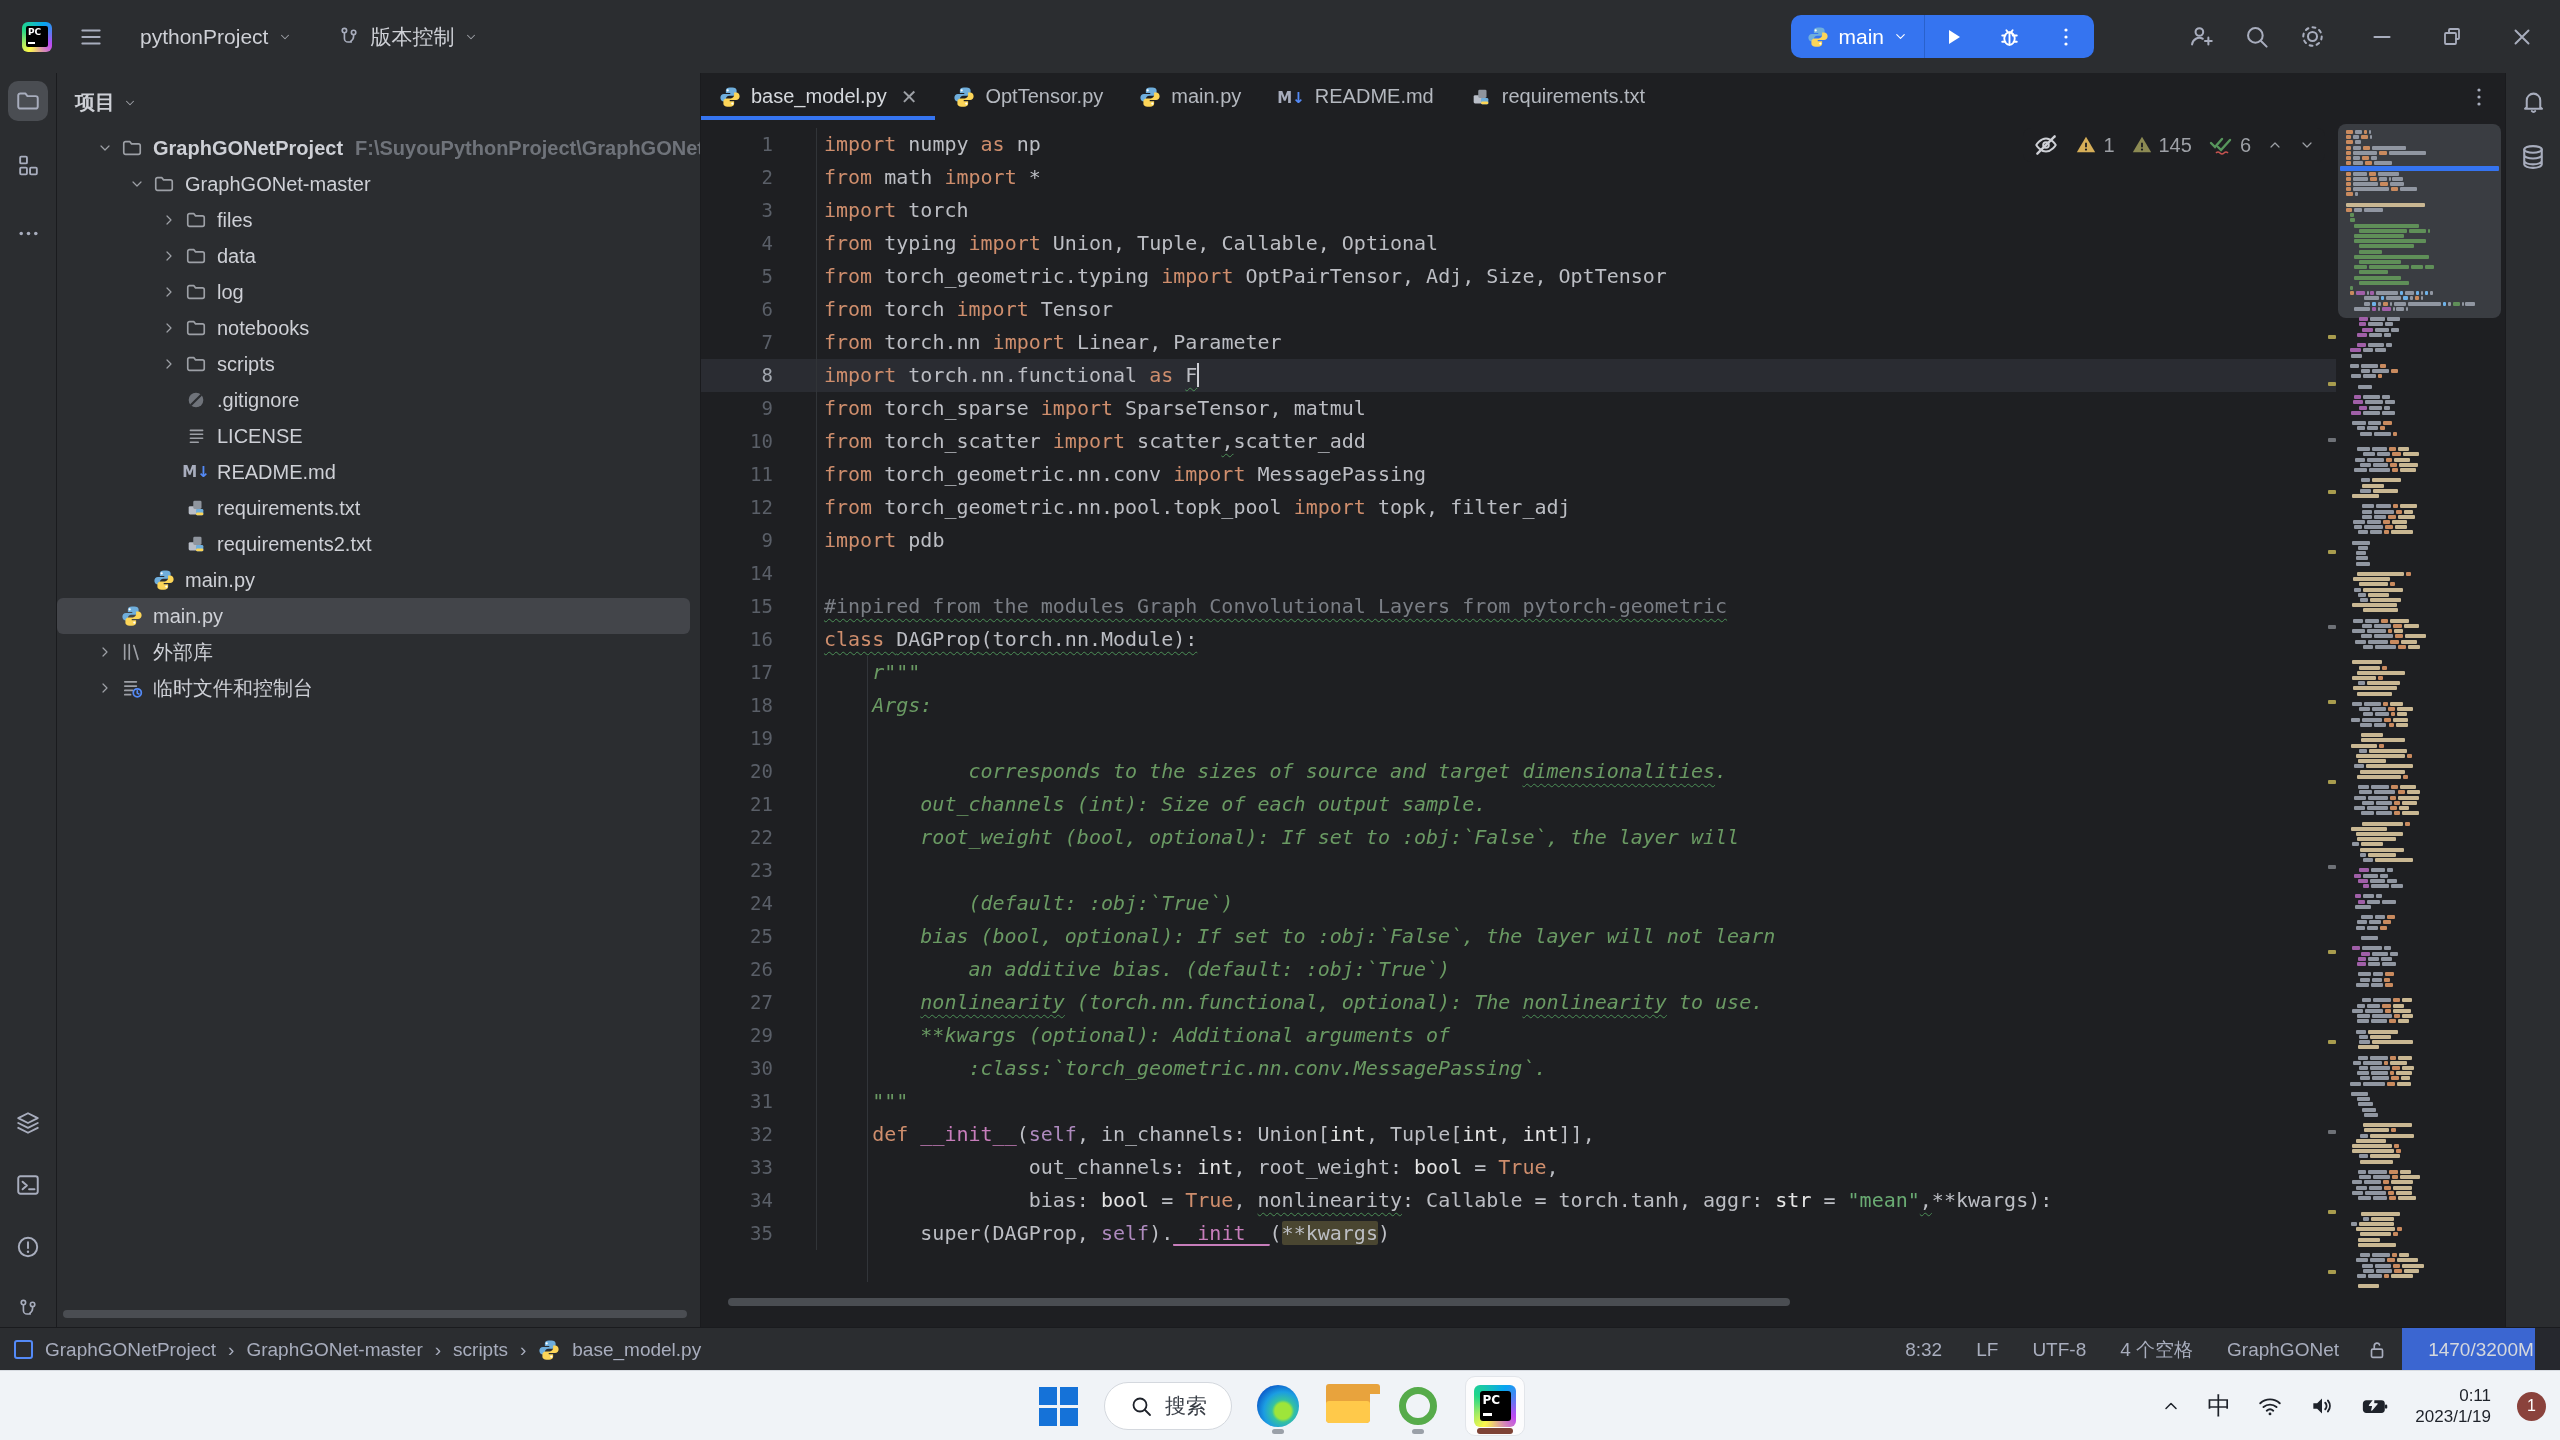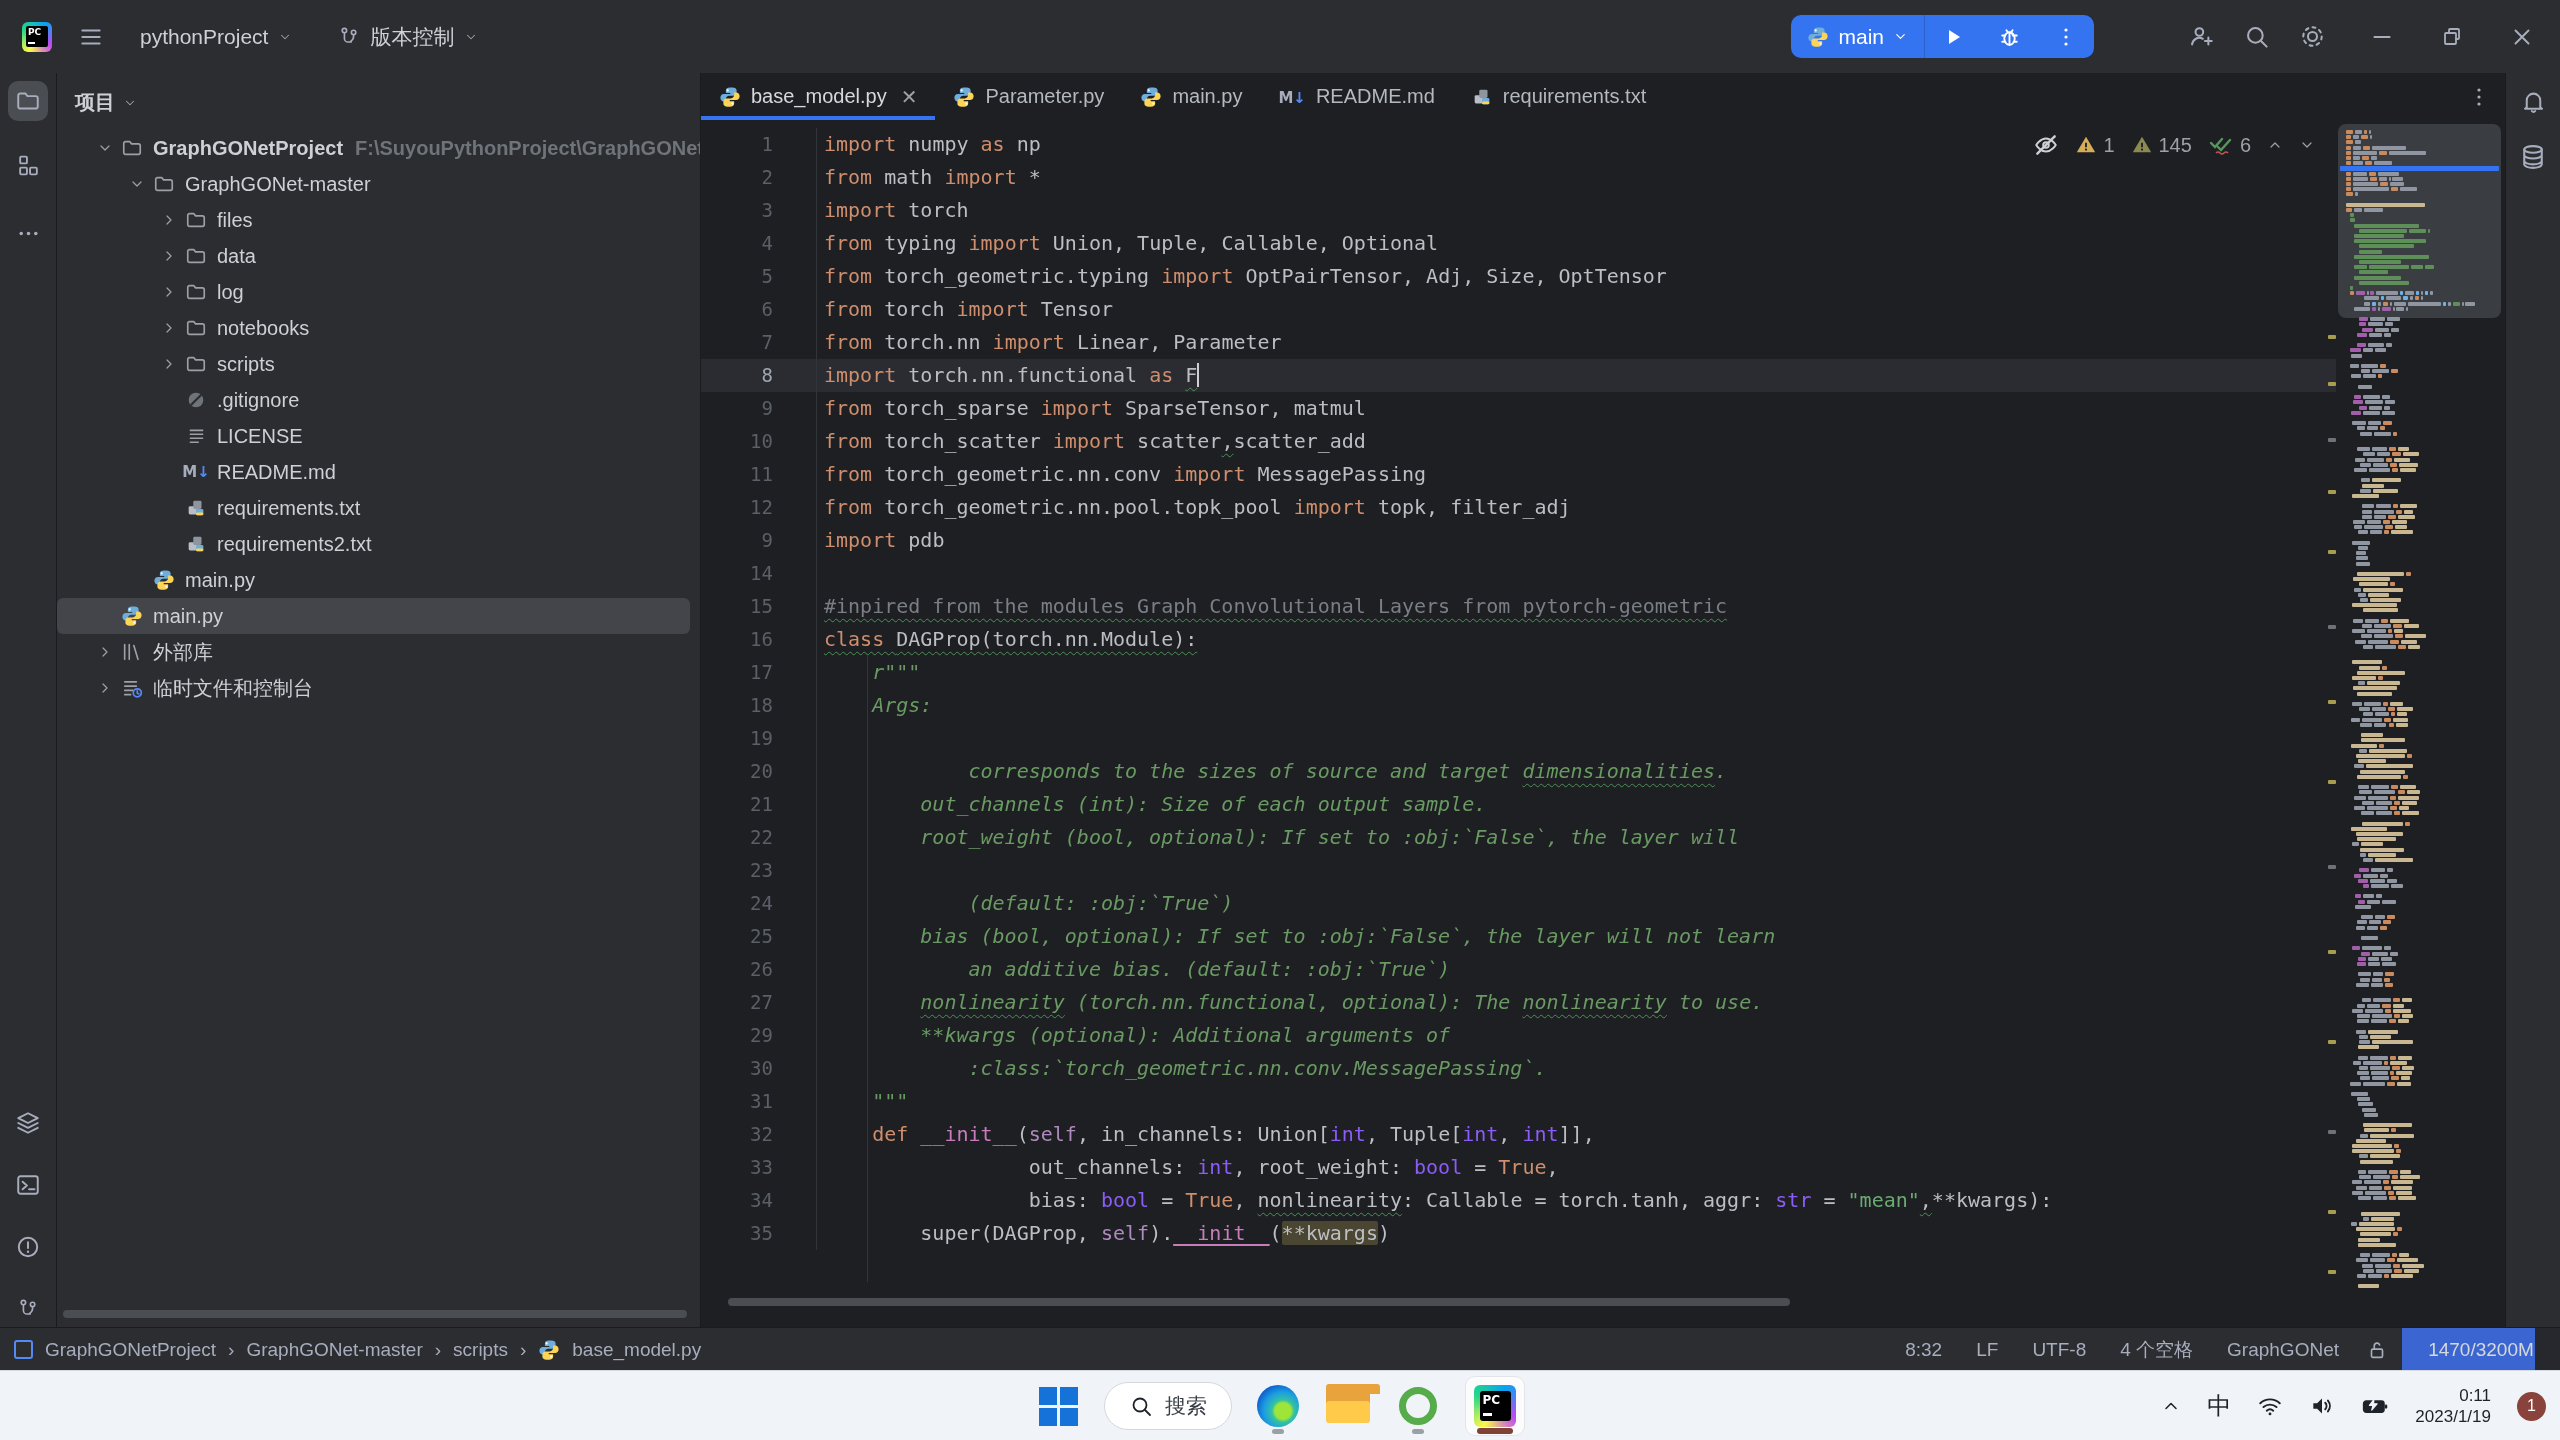--- a/index.html
+++ b/index.html
@@ -43,21 +43,21 @@
   #tab-more{margin-left:auto;align-self:center;margin-right:14px;}
   
   #editor{position:absolute;left:701px;top:120px;width:1804px;height:1207px;background:#1E1F22;overflow:hidden;}
   #code-lines{position:absolute;left:0;top:8px;width:1635px;font-family:"DejaVu Sans Mono",monospace;font-size:20px;line-height:33px;}
   .crow{height:33px;display:flex;white-space:pre;}
   .crow.cur{background:#2A2C32;}
   .crow .ln{width:72px;flex:none;text-align:right;color:#5A5F68;font-size:19px;}
   .crow.cur .ln{color:#A1A6AE;}
   .crow .gut{width:43px;flex:none;border-right:1px solid #313438;margin-left:0;}
   .crow .ctext{padding-left:7px;color:#BCBEC4;}
-  .k{color:#CF8E6D}.i{color:#BCBEC4}.t{color:#8b5cf6}.s{color:#6AAB73}
+  .k{color:#CF8E6D}.i{color:#BCBEC4}.t{color:#e5e5e5}.s{color:#6AAB73}
   .d{color:#6A9A63;font-style:italic}.c{color:#7A7E85}.m{color:#C77DBB}.sf{color:#AE8ABE}
   .u{text-decoration:underline;text-decoration-style:wavy;text-decoration-color:#4C8F56;text-decoration-thickness:1px;text-underline-offset:5px;}
   .hl{background:#4A4631;border-radius:2px;}
   .ul{text-decoration:underline;text-underline-offset:4px;}
   .caret{display:inline-block;width:2px;height:24px;background:#CED0D6;vertical-align:text-bottom;}
   #indent-guide{position:absolute;width:1px;background:#32353A;}
   #hscroll{position:absolute;left:27px;top:1178px;width:1062px;height:8px;border-radius:4px;background:#4A4D52;}
   
   #inspections{position:absolute;right:180px;top:8px;display:flex;align-items:center;gap:16px;color:#9DA0A6;font-size:20px;background:#1E1F22;padding:4px 10px;border-radius:8px;}
   .insp{display:flex;align-items:center;gap:6px;}
@@ -516,21 +516,21 @@
     </div>
     <div class="tab">
       <span>
         <svg width="22" height="22" viewBox="0 0 16 16">
           <path fill="#6FAEDC" d="M8 1C6 1 5 1.9 5 3.1V5h3.2v.8H3.6C2.1 5.8 1 6.9 1 8.5S2.1 11.2 3.6 11.2H5V9.4C5 8.1 6.1 7 7.4 7h3.2c1.2 0 2.2-1 2.2-2.2V3.1C12.8 1.9 11.6 1 9.8 1H8z"></path>
           <path fill="#FCD558" d="M8 15c2 0 3-.9 3-2.1V11H7.8v-.8h4.6c1.5 0 2.6-1.1 2.6-2.7s-1.1-2.7-2.6-2.7H11v1.8C11 7.9 9.9 9 8.6 9H5.4C4.2 9 3.2 10 3.2 11.2v1.7C3.2 14.1 4.4 15 6.2 15H8z"></path>
           <circle cx="6.3" cy="3.2" r=".8" fill="#fff"></circle>
           <circle cx="9.7" cy="12.8" r=".8" fill="#fff"></circle>
         </svg>
       </span>
-      <span>Parameter.py</span>
+      <span>OptTensor.py</span>
     </div>
     <div class="tab">
       <span>
         <svg width="22" height="22" viewBox="0 0 16 16">
           <path fill="#6FAEDC" d="M8 1C6 1 5 1.9 5 3.1V5h3.2v.8H3.6C2.1 5.8 1 6.9 1 8.5S2.1 11.2 3.6 11.2H5V9.4C5 8.1 6.1 7 7.4 7h3.2c1.2 0 2.2-1 2.2-2.2V3.1C12.8 1.9 11.6 1 9.8 1H8z"></path>
           <path fill="#FCD558" d="M8 15c2 0 3-.9 3-2.1V11H7.8v-.8h4.6c1.5 0 2.6-1.1 2.6-2.7s-1.1-2.7-2.6-2.7H11v1.8C11 7.9 9.9 9 8.6 9H5.4C4.2 9 3.2 10 3.2 11.2v1.7C3.2 14.1 4.4 15 6.2 15H8z"></path>
           <circle cx="6.3" cy="3.2" r=".8" fill="#fff"></circle>
           <circle cx="9.7" cy="12.8" r=".8" fill="#fff"></circle>
         </svg>
       </span>

